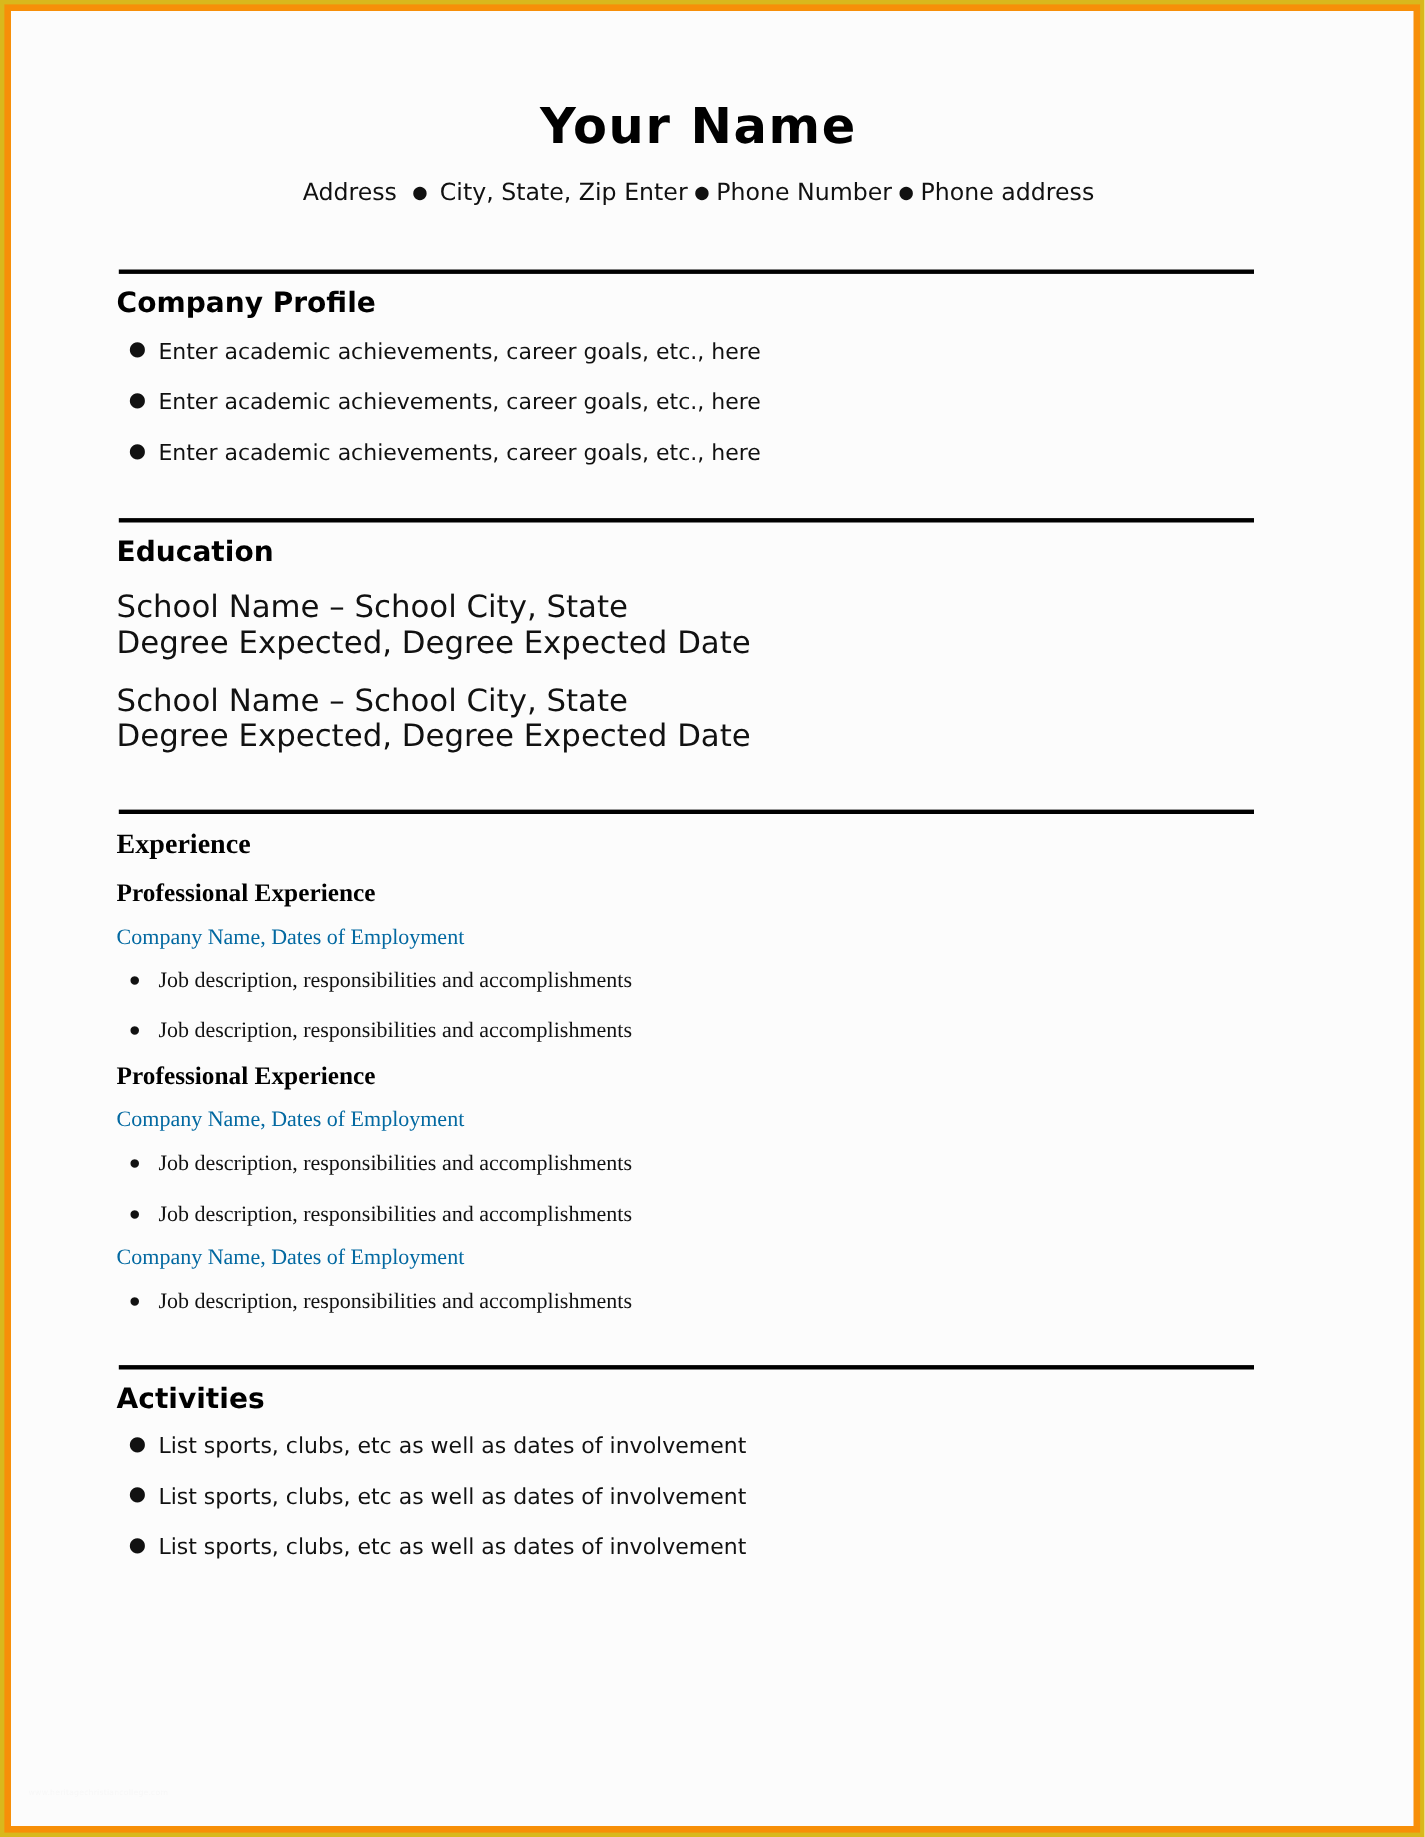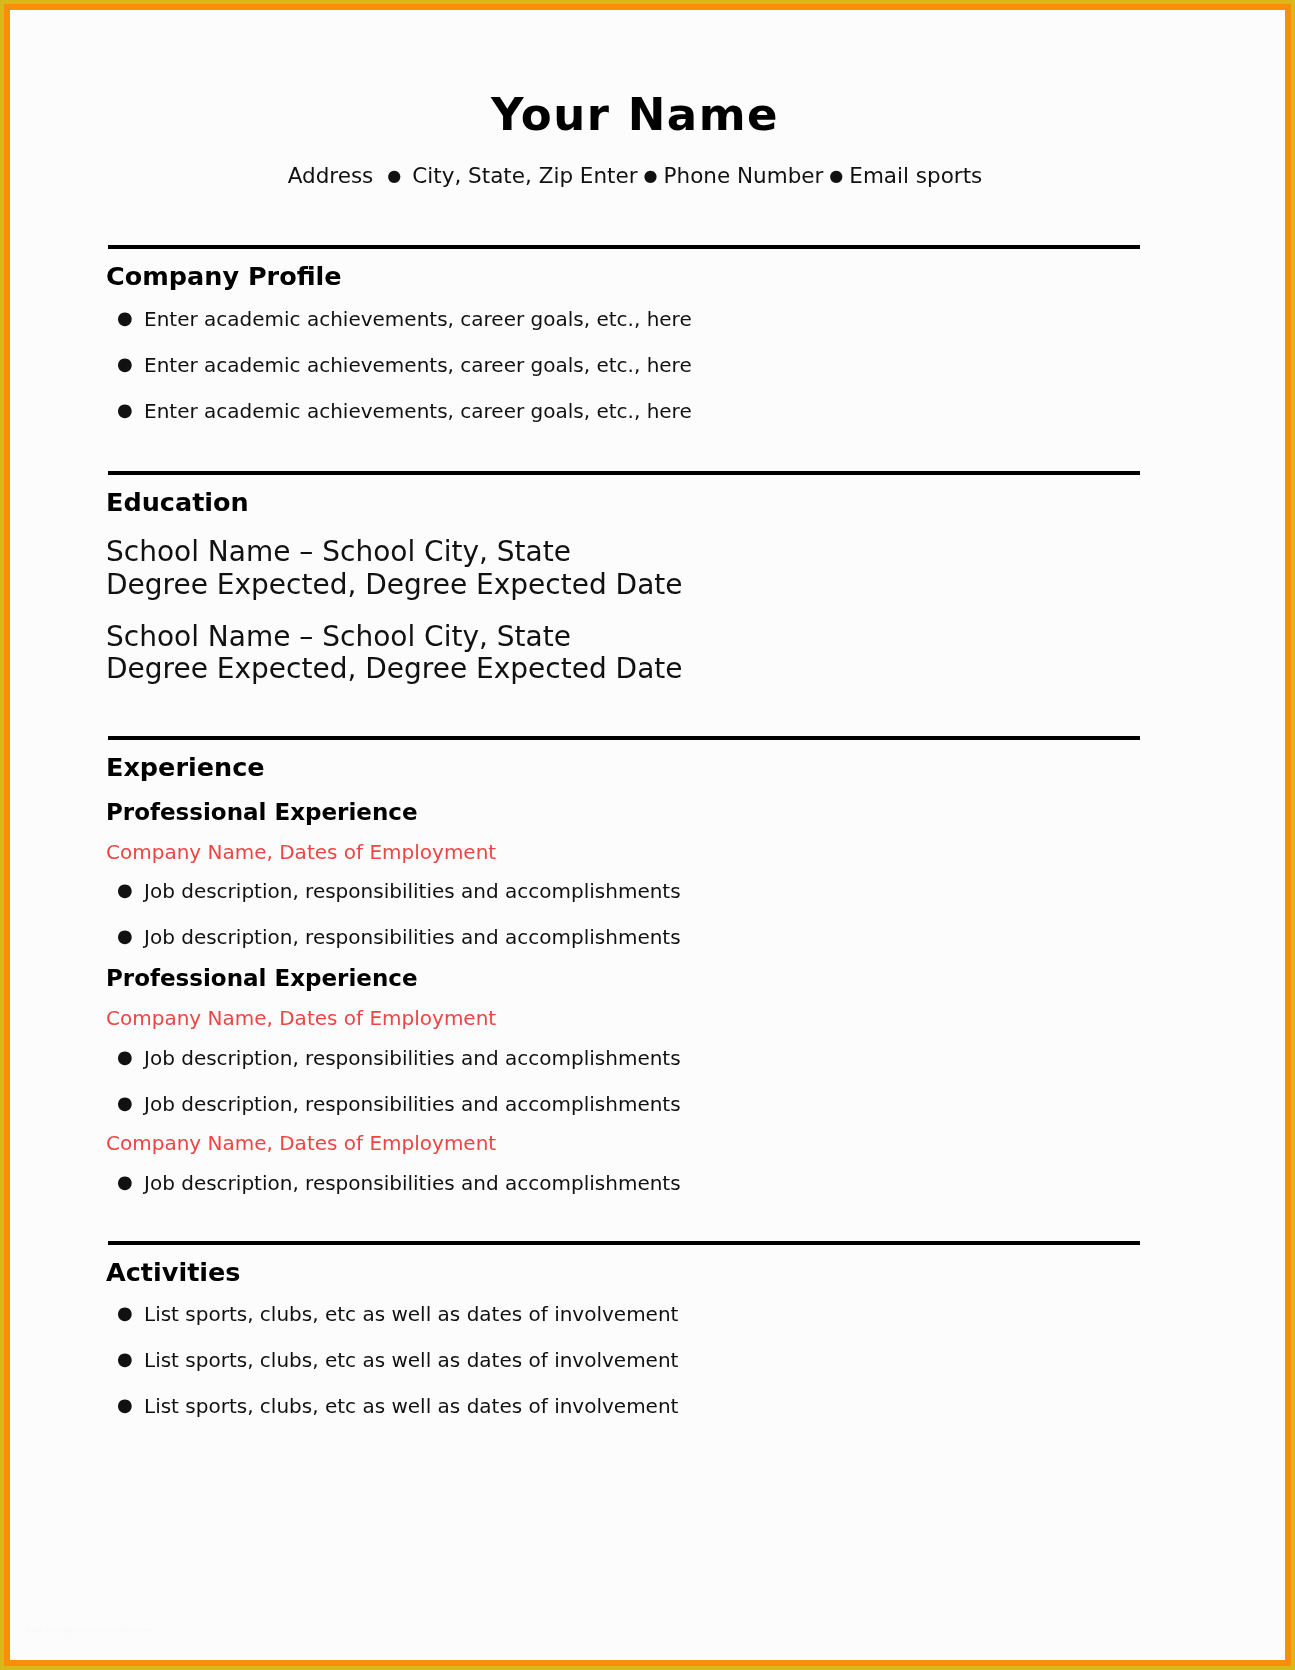--- a/index.html
+++ b/index.html
@@ -87,21 +87,21 @@
     line-height: 1.2;
   }
   .sub-title {
     font-size: 23px;
     font-weight: bold;
     color: #000;
     margin: 16px 0 0 22px;
   }
   .plain {
     font-size: 20px;
-    color: #ef4444;
+    color: #0369a1;
     margin: 16px 0 0 22px;
     line-height: 1.18;
   }
   .edu-block { margin-top: 19px; }
   .edu-line {
     font-size: 28px;
     color: #111;
     margin: 0 0 0 22px;
     line-height: 1.17;
   }
@@ -124,21 +124,21 @@
     position: absolute;
     left: 33px;
     top: 0;
     font-size: 18px;
     line-height: 1.25;
   }
 
   
   #sec-profile   { margin-top: 57px; }
   #sec-education { margin-top: 48px; }
-  #sec-experience{ margin-top: 50px; }
+  #sec-experience{ margin-top: 50px; font-family: Liberation Serif, serif; }
   #sec-activities{ margin-top: 46px; }
 
   
   .watermark {
     position: absolute;
     left: 16px;
     bottom: 26px;
     font-size: 7px;
     color: #f7f7f7;
     letter-spacing: 0.2px;
@@ -150,21 +150,21 @@
 
 <div id="page-frame">
   <div id="orange-band">
     <div id="paper">
 
       <div id="resume">
 
         <div>
           <div class="r-name">Your Name</div>
           <div class="r-contact">
-            <span>Address</span><span class="sep wide">●</span><span>City, State, Zip Enter</span><span class="sep">●</span><span>Phone Number</span><span class="sep">●</span><span>Email sports</span>
+            <span>Address</span><span class="sep wide">●</span><span>City, State, Zip Enter</span><span class="sep">●</span><span>Phone Number</span><span class="sep">●</span><span>Phone address</span>
           </div>
         </div>
 
         <div class="section" id="sec-profile">
           <div class="rule"></div>
           <div class="sec-title">Company Profile</div>
           <ul class="bullets">
             <li><span class="dot">●</span><span>Enter academic achievements, career goals, etc., here</span></li>
             <li><span class="dot">●</span><span>Enter academic achievements, career goals, etc., here</span></li>
             <li><span class="dot">●</span><span>Enter academic achievements, career goals, etc., here</span></li>

